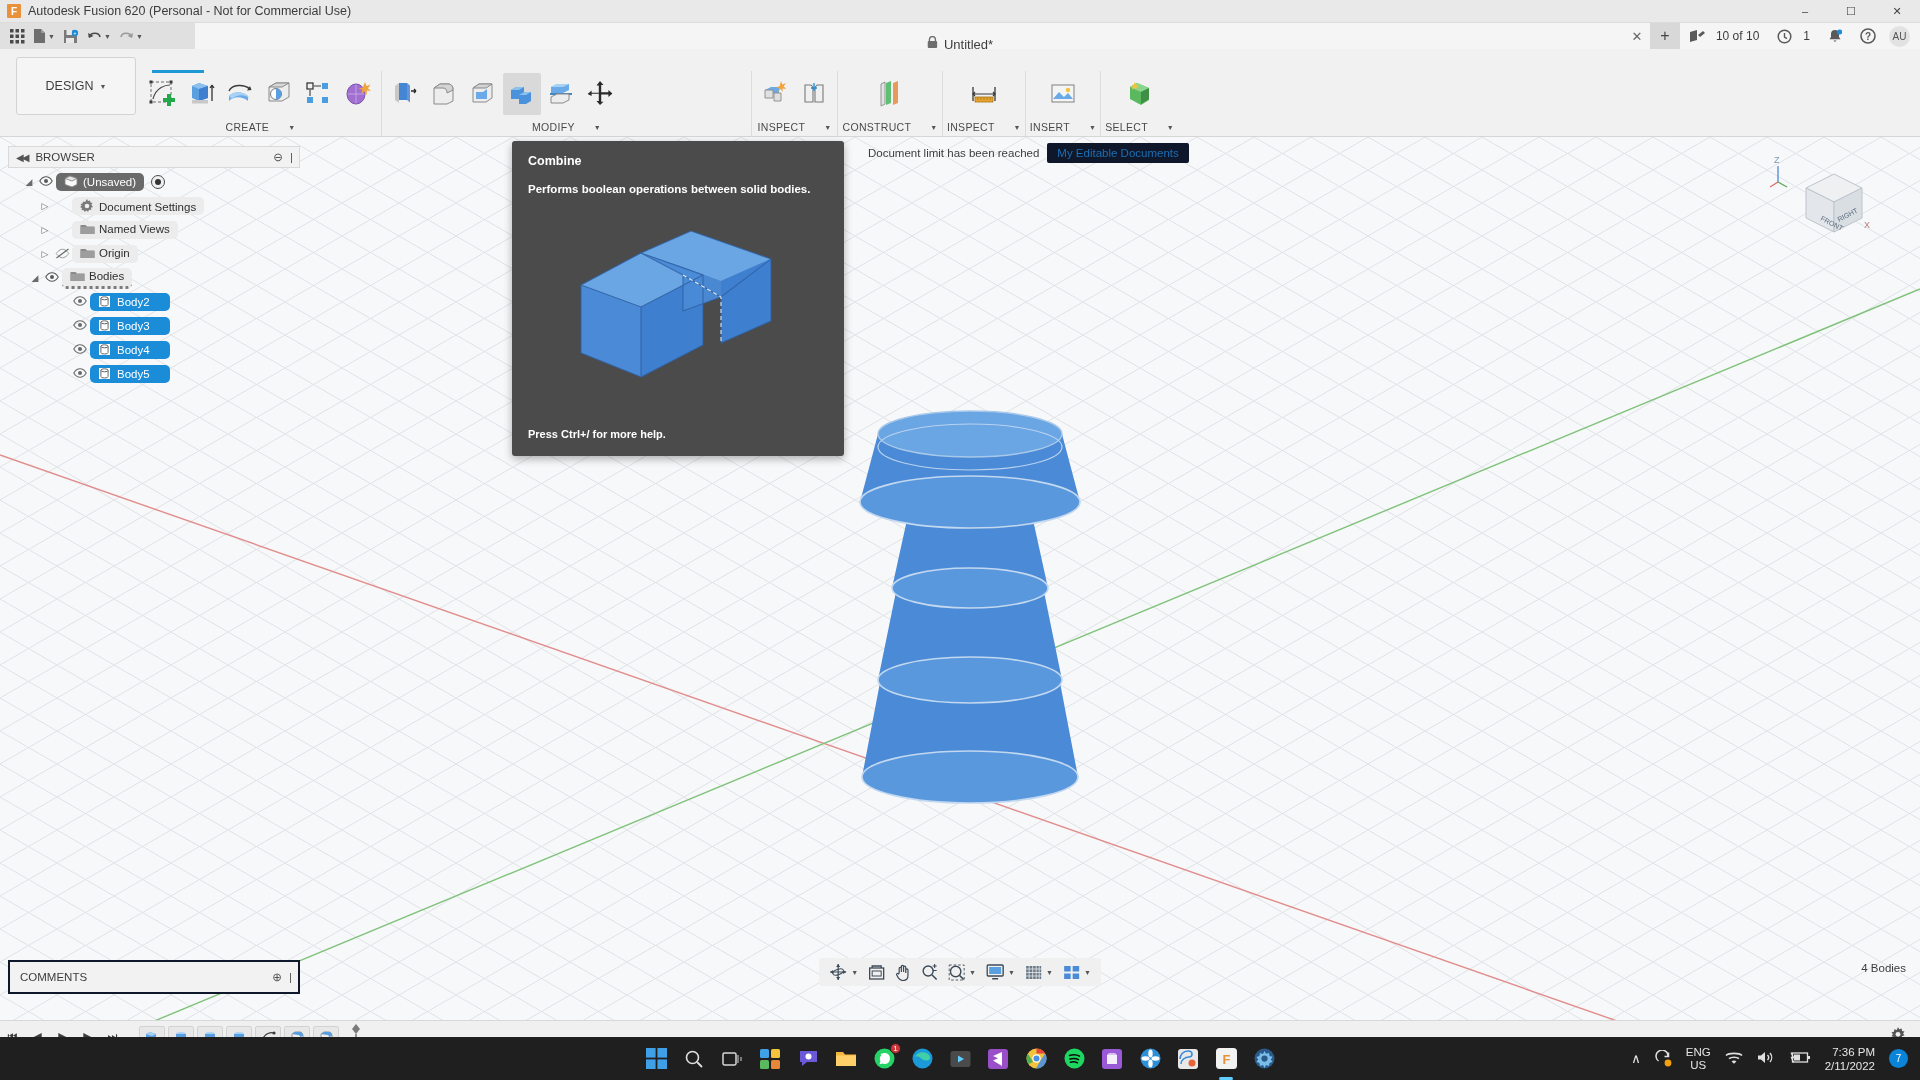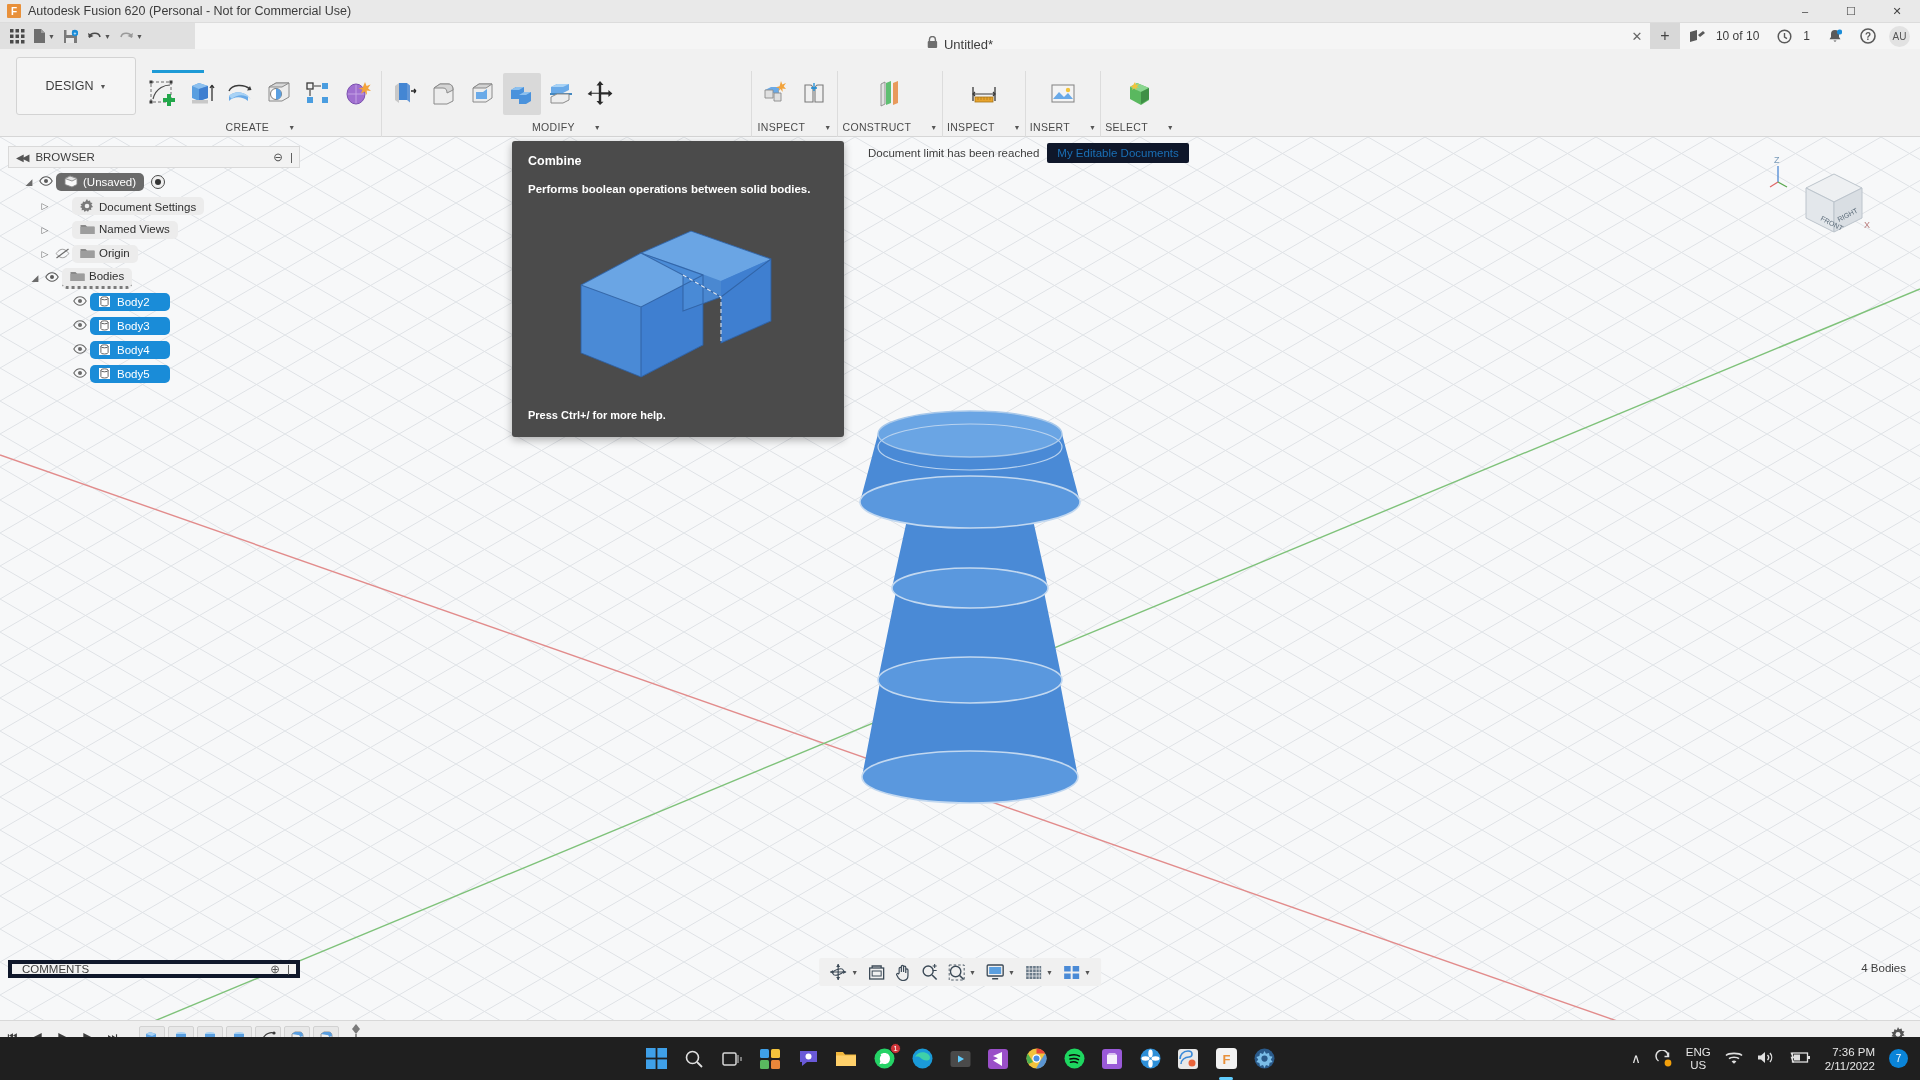--- a/index.html
+++ b/index.html
@@ -144,29 +144,29 @@
   
   .tooltip {
     position: absolute; left: 512px; top: 141px; width: 332px;
     background: #4b4b4b; color: #ffffff; border-radius: 3px;
     padding: 13px 16px 16px 16px;
     box-shadow: 0 3px 9px rgba(0,0,0,.3);
   }
   .tt-title { font-size: 12.5px; font-weight: bold; margin-bottom: 13px; }
   .tt-p { font-size: 11.5px; font-weight: bold; line-height: 16px; margin-bottom: 13px; }
   .tt-img { height: 196px; display: flex; align-items: center; justify-content: center; }
-  .tt-foot { font-size: 11px; font-weight: bold; margin-top: 3px; }
+  .tt-foot { font-size: 11px; font-weight: bold; margin-top: 22px; }
 
   
   .viewcube { position: absolute; right: 34px; top: 150px; width: 120px; height: 110px; }
 
   
   .comments {
-    position: absolute; left: 8px; top: 960px; width: 292px; height: 18px;
-    background: #f2f2f2; border: 4px solid #0f172a;
+    position: absolute; left: 8px; top: 960px; width: 292px; height: 34px;
+    background: #f2f2f2; border: 2px solid #0f172a;
     display: flex; align-items: center; font-size: 11.5px; color: #3d3d3d;
   }
   .bodies-count {
     position: absolute; right: 14px; top: 962px; font-size: 11.5px; color: #3d3d3d;
   }
   .navbar {
     position: absolute; left: 50%; transform: translateX(-50%); top: 958px;
     height: 28px; background: #f0f0f0; border-radius: 2px;
     display: flex; align-items: center; padding: 0 6px; gap: 2px;
   }

